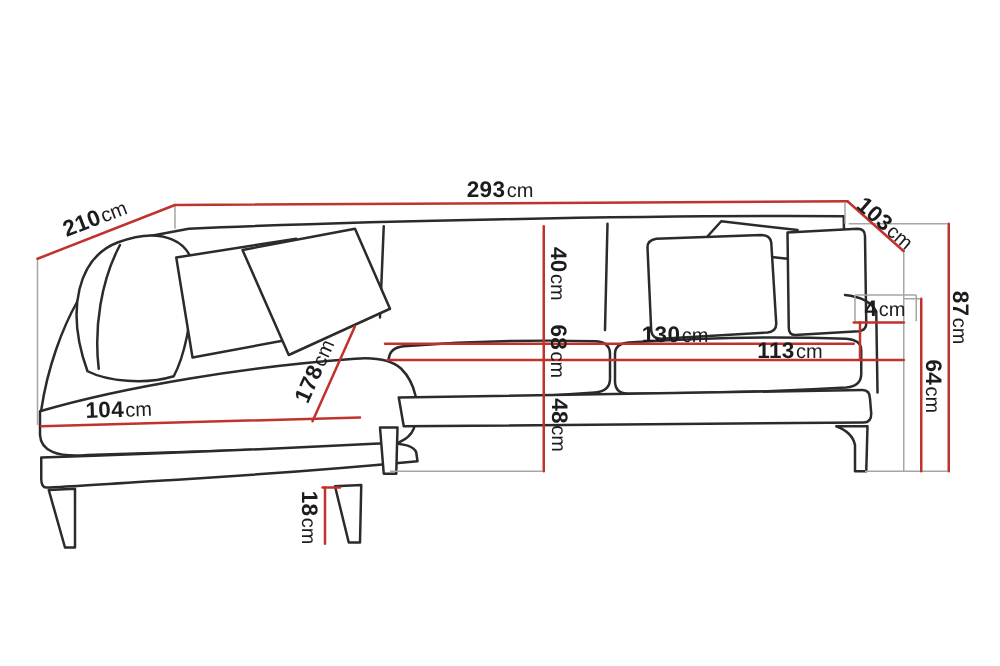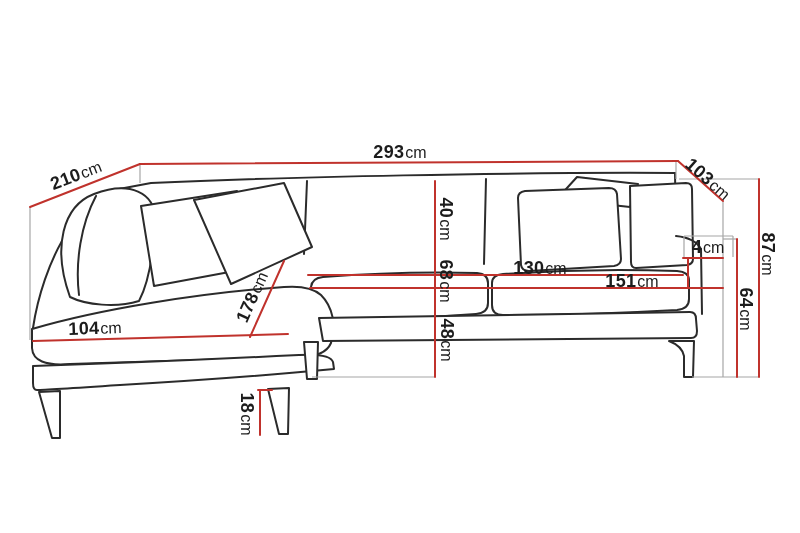--- a/index.html
+++ b/index.html
@@ -122,21 +122,21 @@
     <span class="num">64</span>
       <span class="unit">cm</span>
   </div>
 
   <div class="dim-label" style="left:708px;top:215px;--rot:0deg">
     <span class="num">4</span>
       <span class="unit">cm</span>
   </div>
 
   <div class="dim-label" style="left:632px;top:249px;--rot:0deg">
-    <span class="num">151</span>
+    <span class="num">113</span>
       <span class="unit">cm</span>
   </div>
 
   <div class="dim-label" style="left:540px;top:236px;--rot:0deg">
     <span class="num">130</span>
       <span class="unit">cm</span>
   </div>
 
   <div class="dim-label" style="left:446px;top:187px;--rot:90deg">
     <span class="num">40</span>

